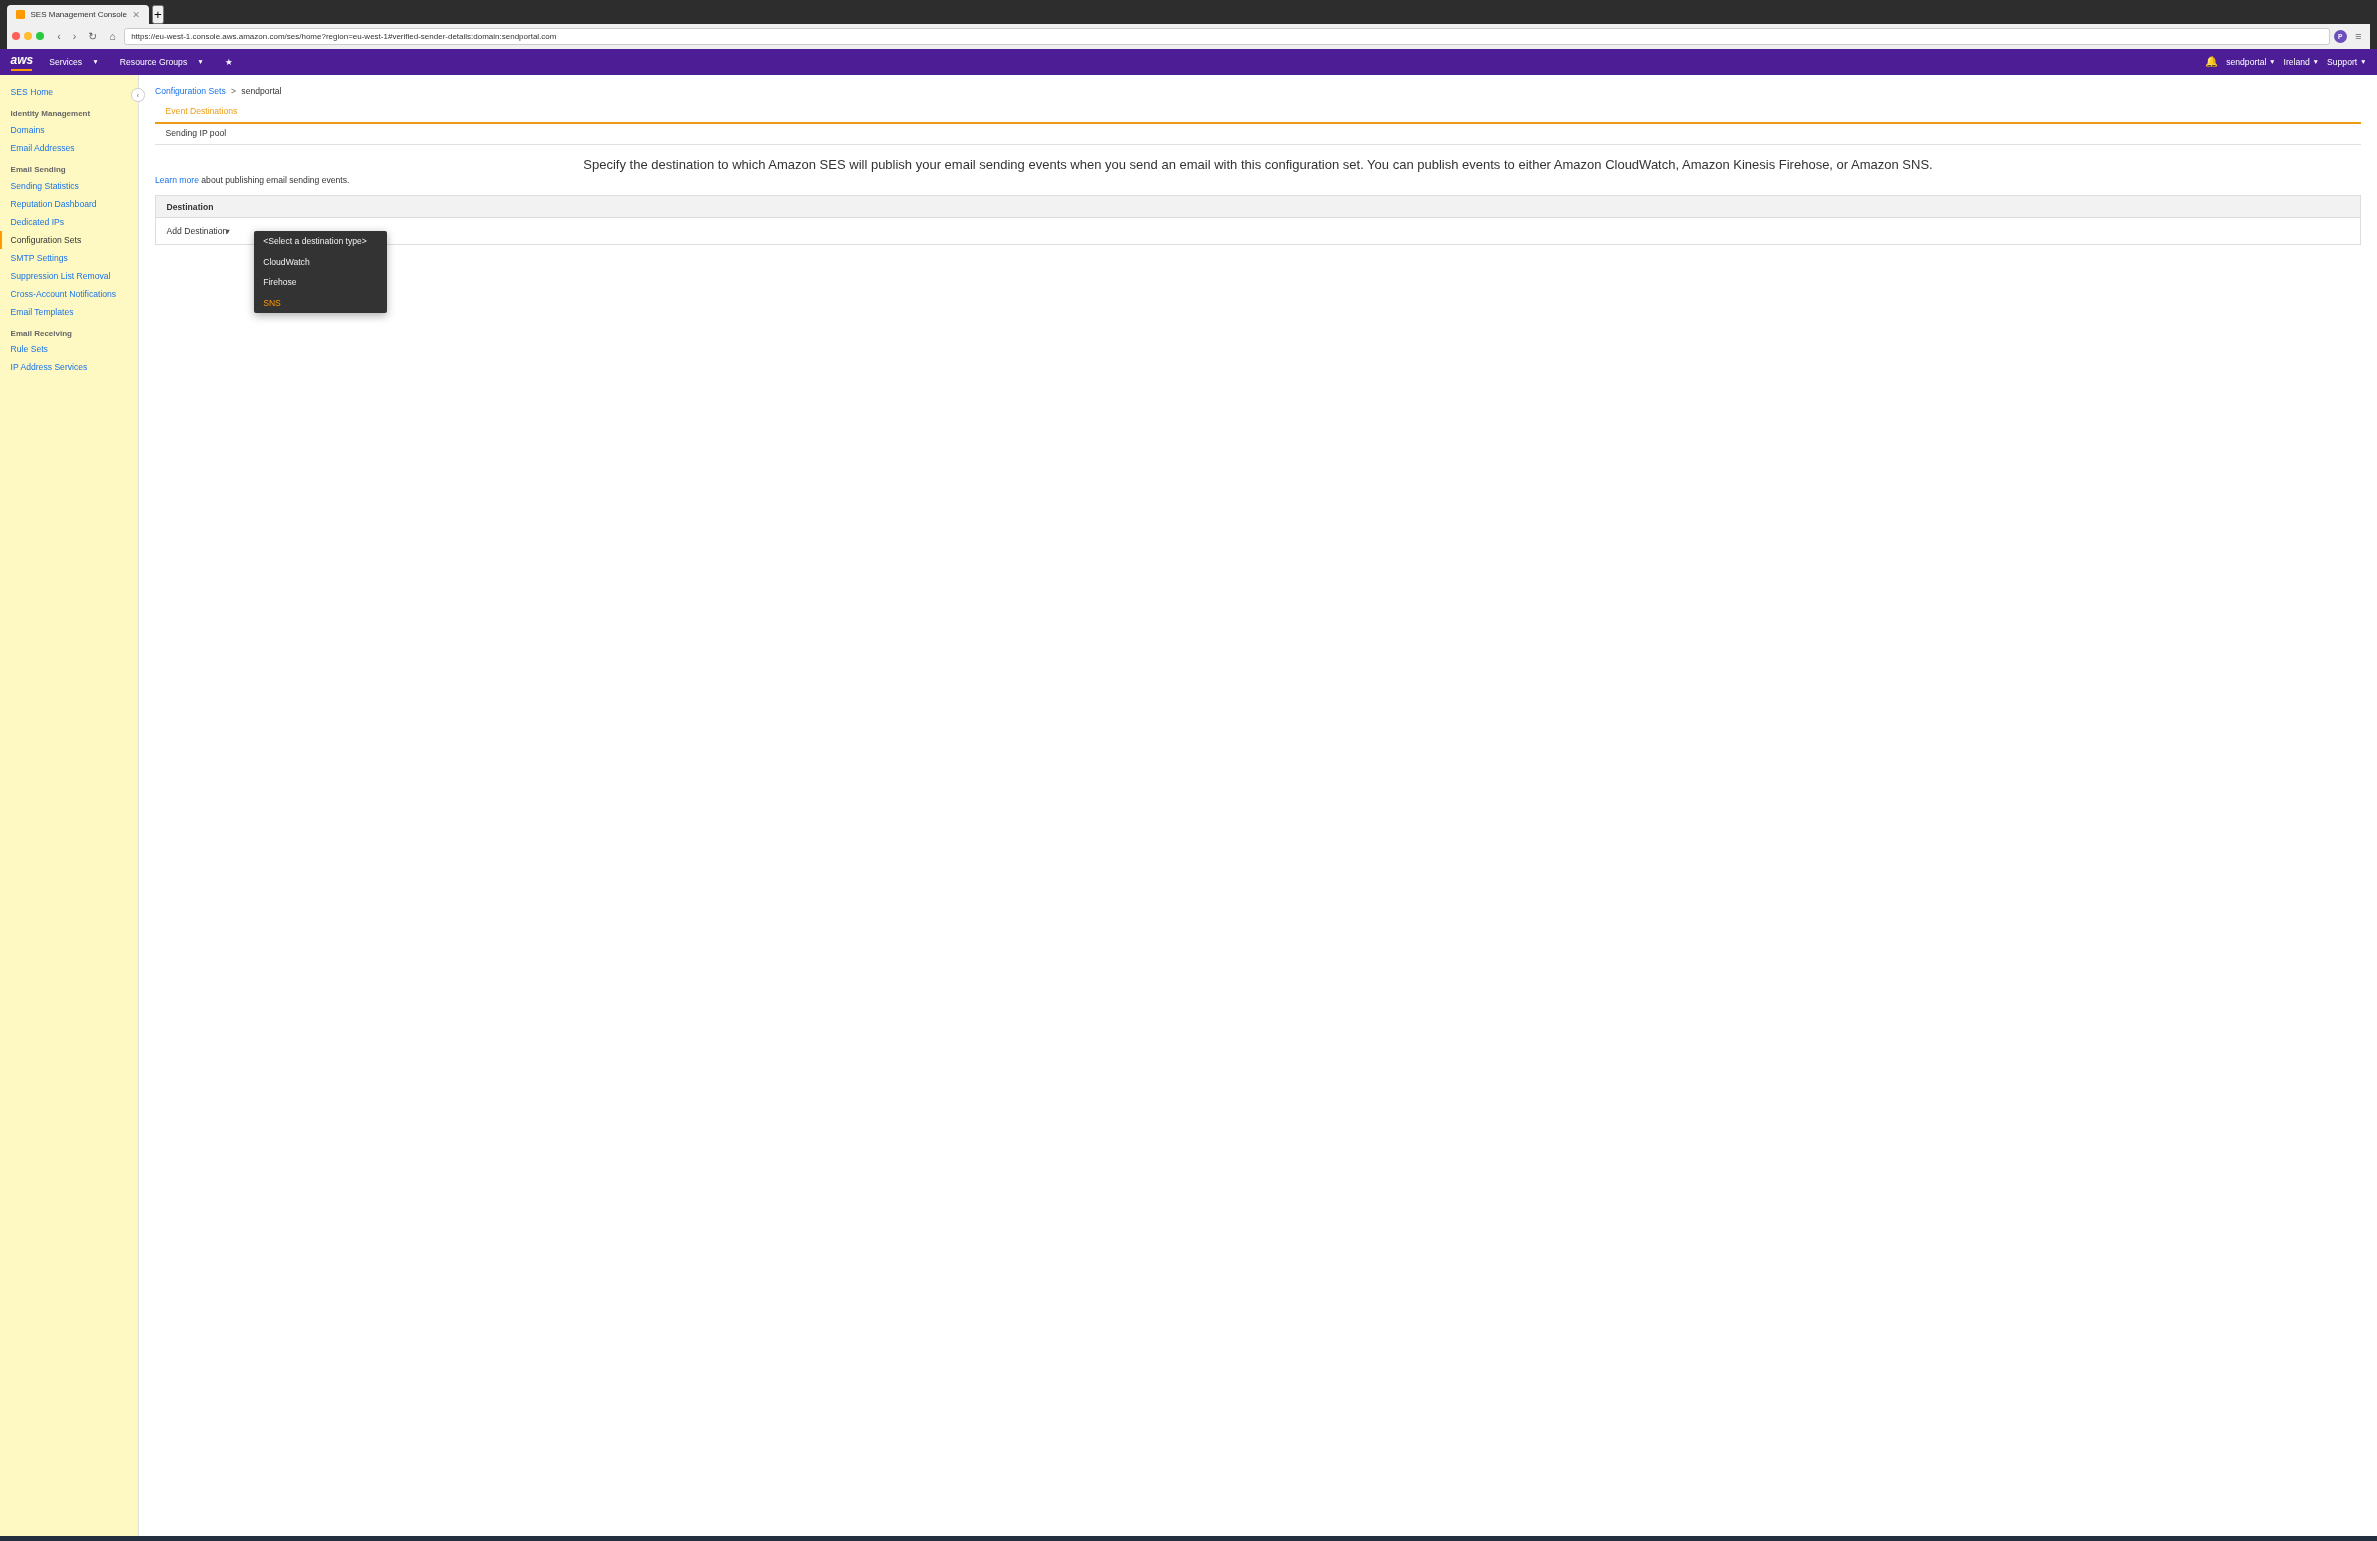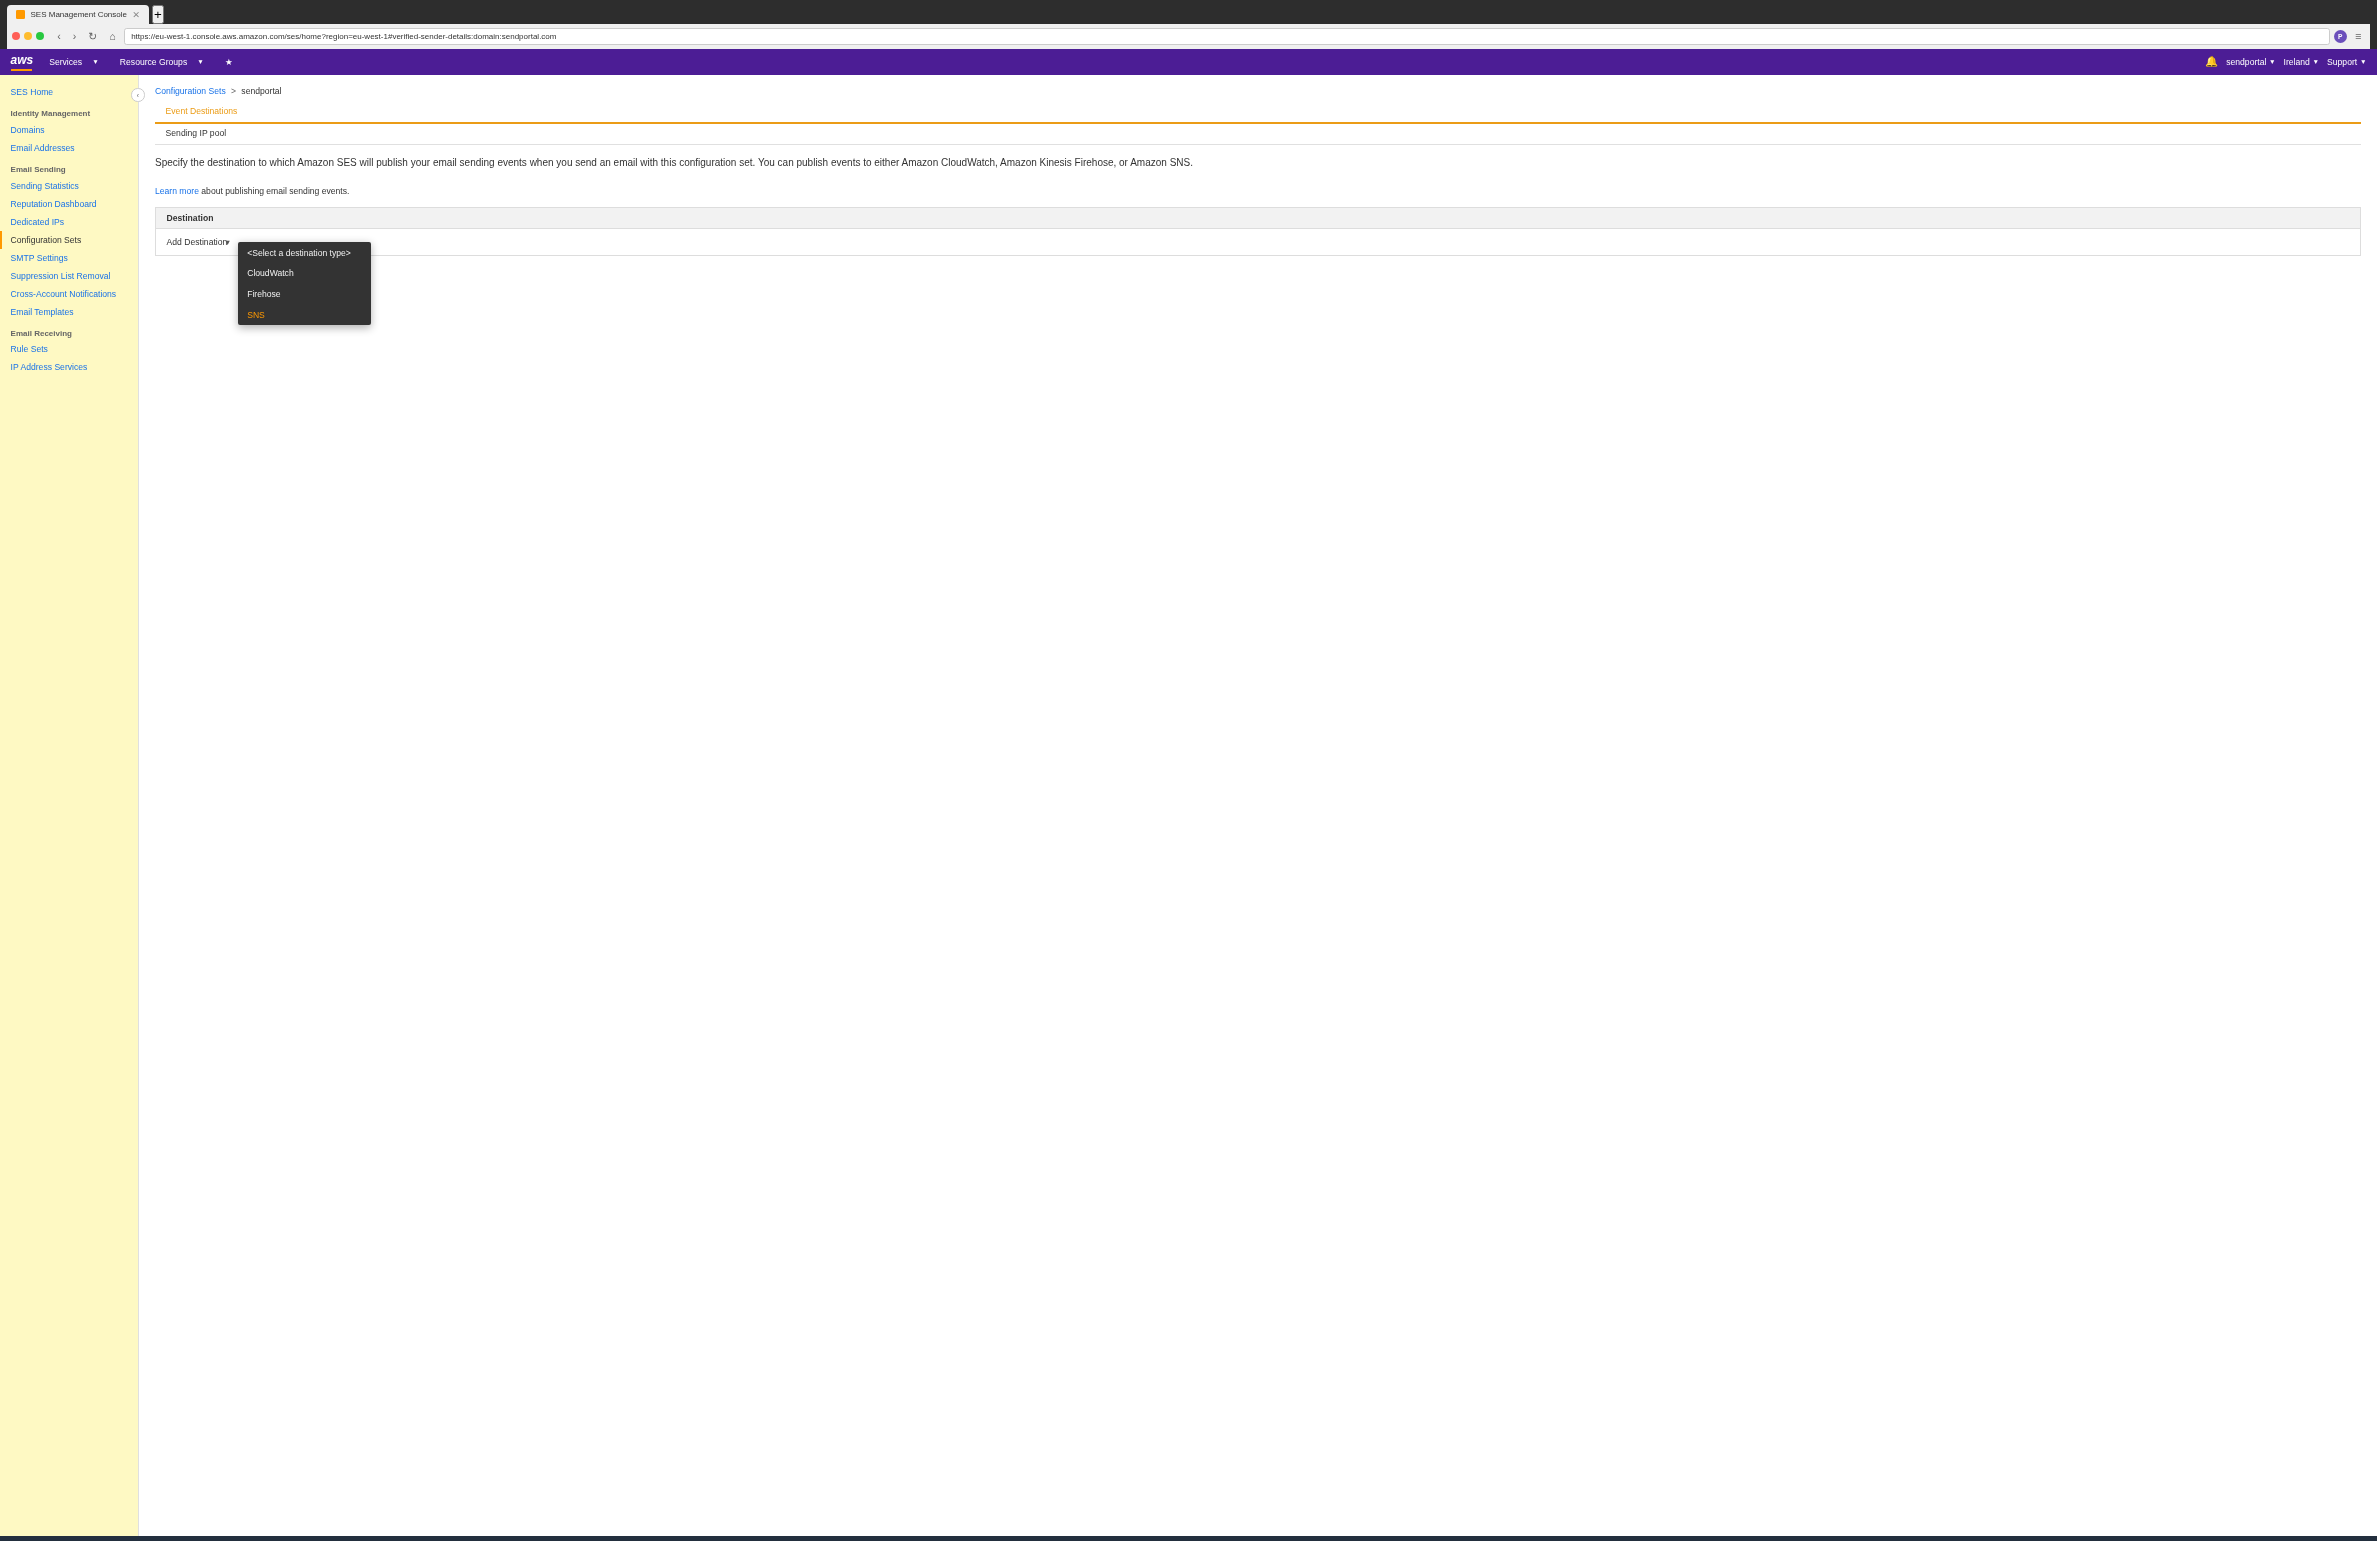--- a/index.html
+++ b/index.html
@@ -263,24 +263,25 @@
       margin-bottom: -1.3px;
     }
     .tab.active {
       color: #eb9c16;
       border-bottom: 2px solid #eb9c16;
       font-weight: 500;
     }
 
     
     .description-text {
-      font-size: 10px;
-      color: #333;
-      margin-bottom: 16px;
+      font-size: 13px;
+      color: #333;
+      margin-bottom: 0;
       line-height: 1.5;
+      text-align: center;
     }
     .learn-more {
       color: #1a73e8;
       text-decoration: none;
       font-size: 8.6px;
     }
 
     
     .destination-section {
       border: 0.7px solid #ddd;
@@ -315,21 +316,21 @@
       transform: translateY(-50%);
       pointer-events: none;
       font-size: 7.3px;
       color: #555;
     }
 
     
     .dropdown-menu {
       position: absolute;
       top: 100%;
-      left: 0;
+      left: 16px;
       background: #333;
       border-radius: 2px;
       min-width: 133px;
       z-index: 100;
       box-shadow: 0 2.7px 8px rgba(0,0,0,0.3);
       overflow: hidden;
     }
     .dropdown-item {
       padding: 5.3px 9.3px;
       font-size: 8.6px;

